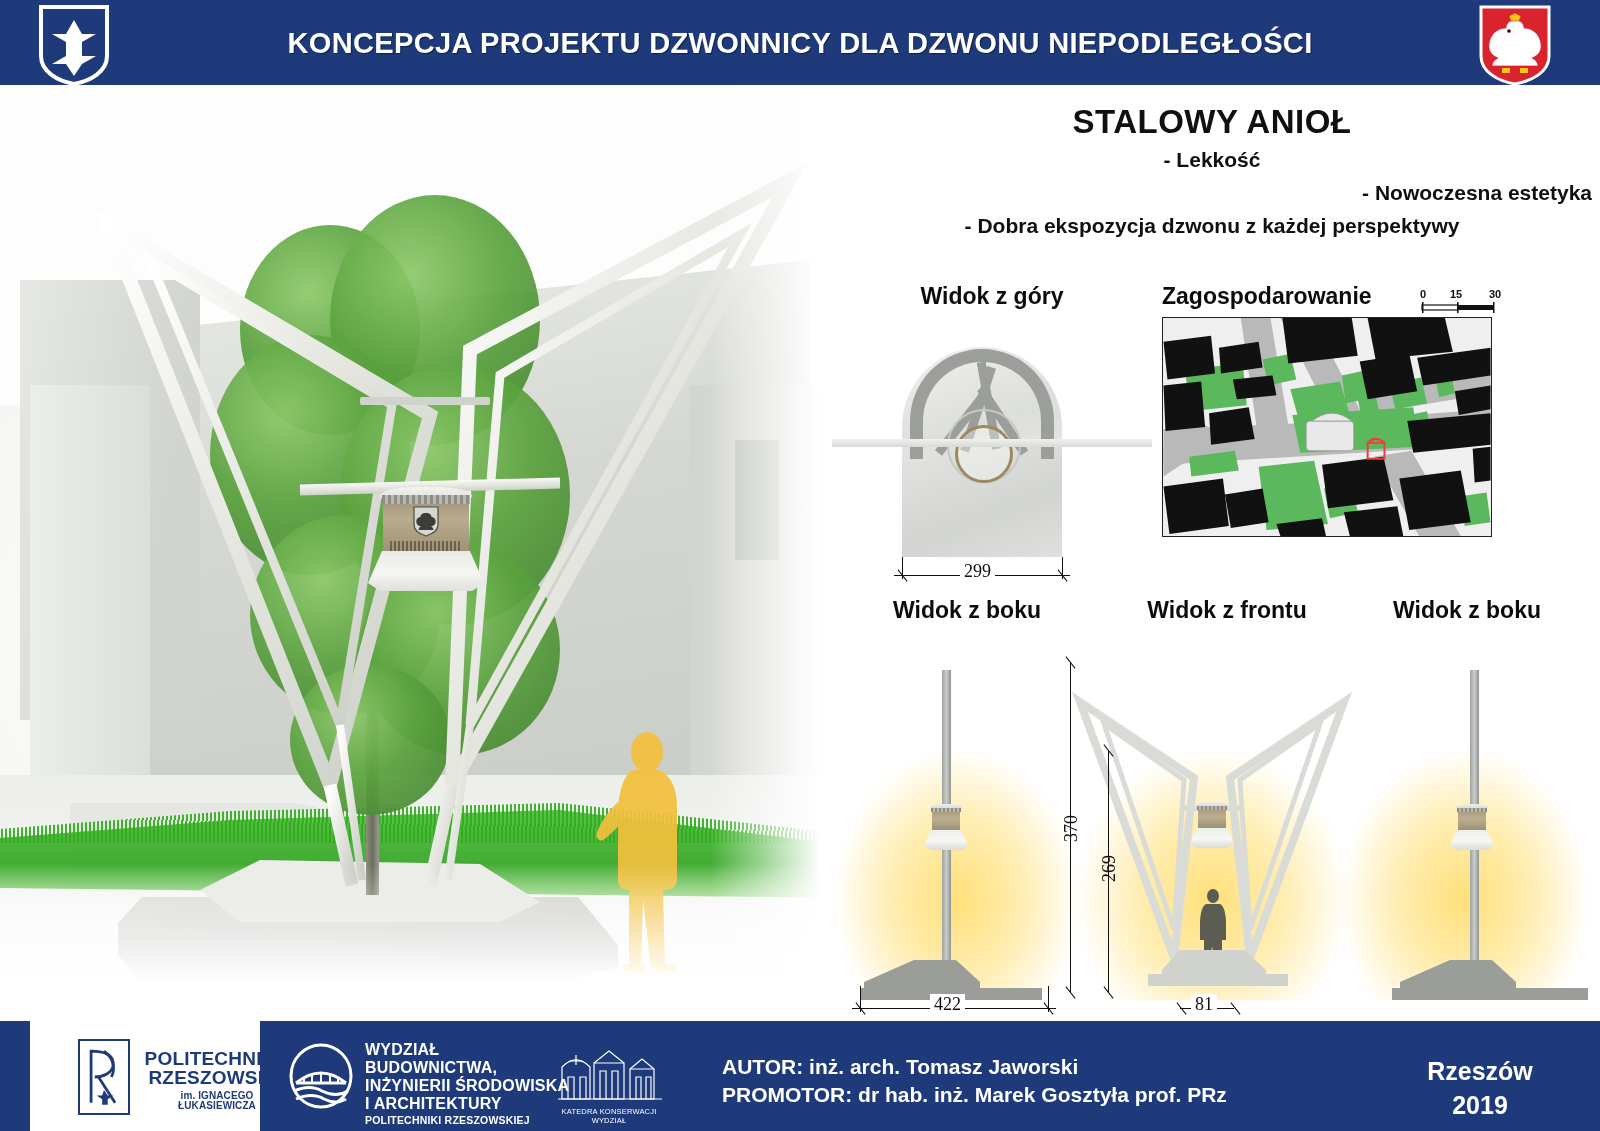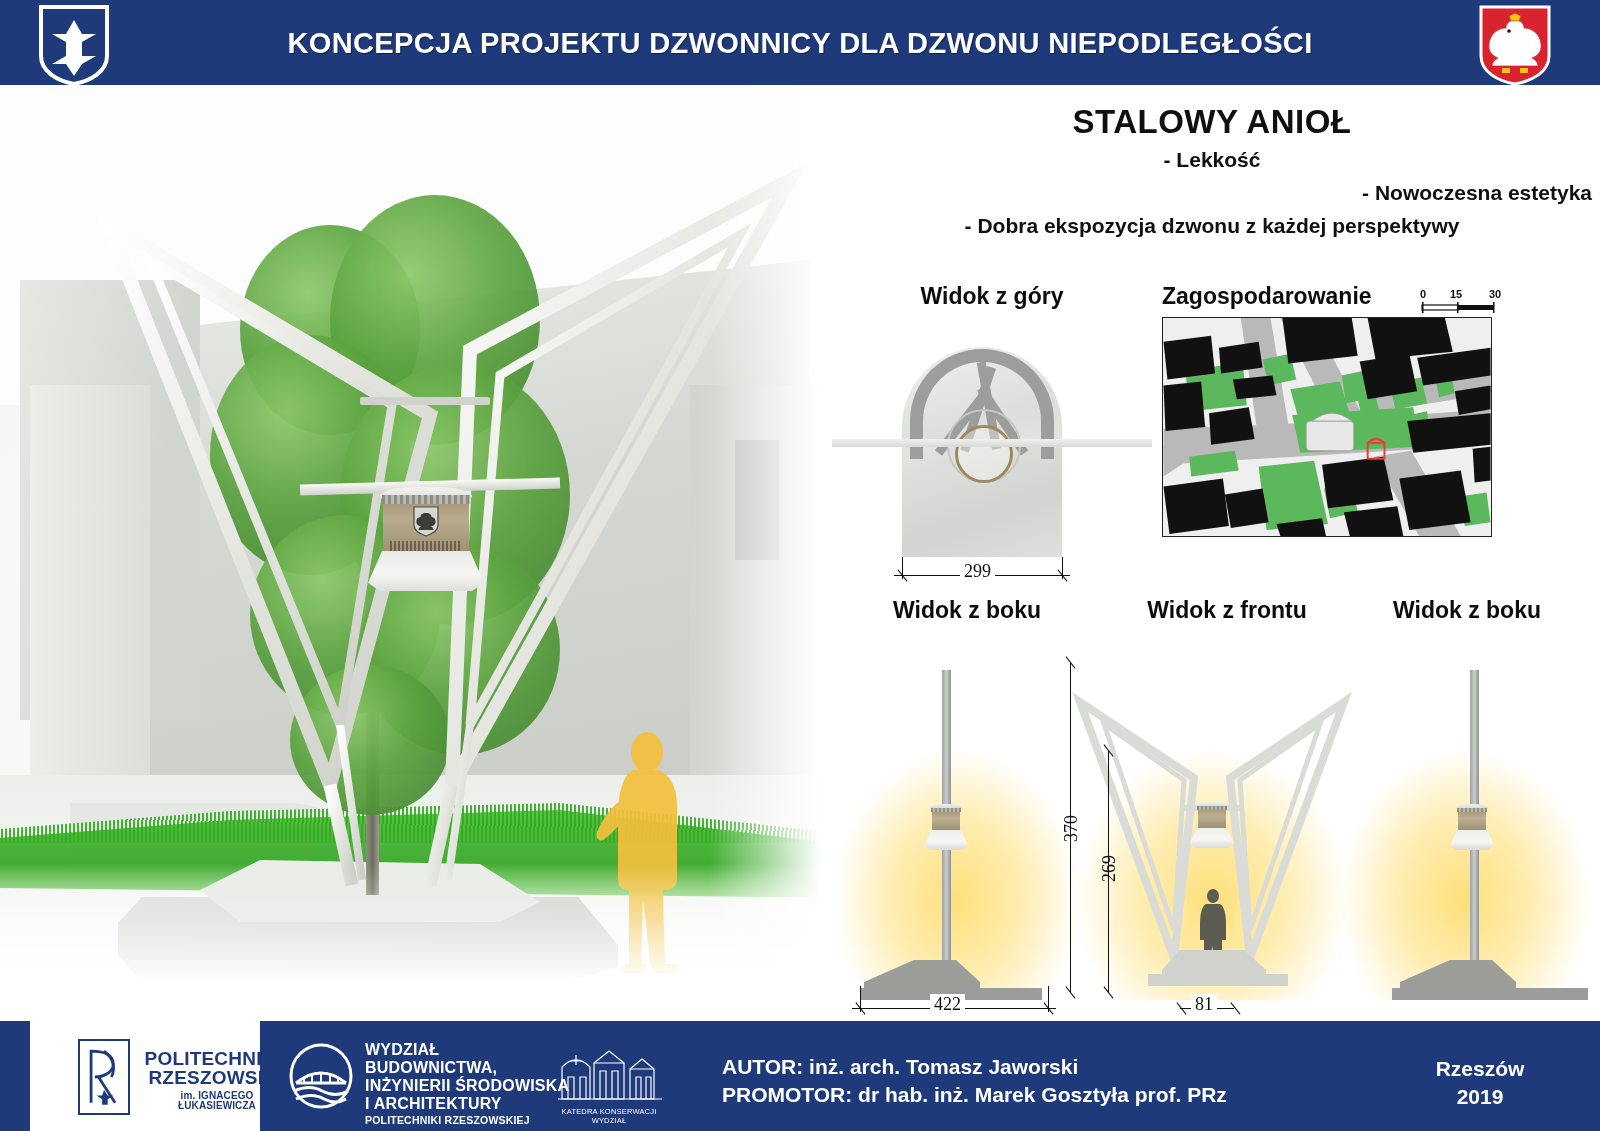--- a/index.html
+++ b/index.html
@@ -307,21 +307,21 @@
 
   #kkz { position: absolute; left: 550px; top: 22px; width: 118px; height: 84px; text-align: center; }
   #kkz-cap { font-size: 7.5px; color: #fff; line-height: 1.2; letter-spacing: .2px; margin-top: 2px; }
 
   #authors {
     position: absolute; left: 722px; top: 32px; width: 640px;
     color: #ffffff; font-weight: bold; font-size: 21px; line-height: 1.35;
   }
   #place-year {
     position: absolute; left: 1380px; top: 34px; width: 200px;
-    color: #ffffff; font-weight: bold; font-size: 21px; line-height: 1.35;
+    color: #ffffff; font-weight: bold; font-size: 25px; line-height: 1.35;
     text-align: center;
   }
 </style>
 </head>
 <body>
 
 <div id="board">
 
   <div id="header">
 

